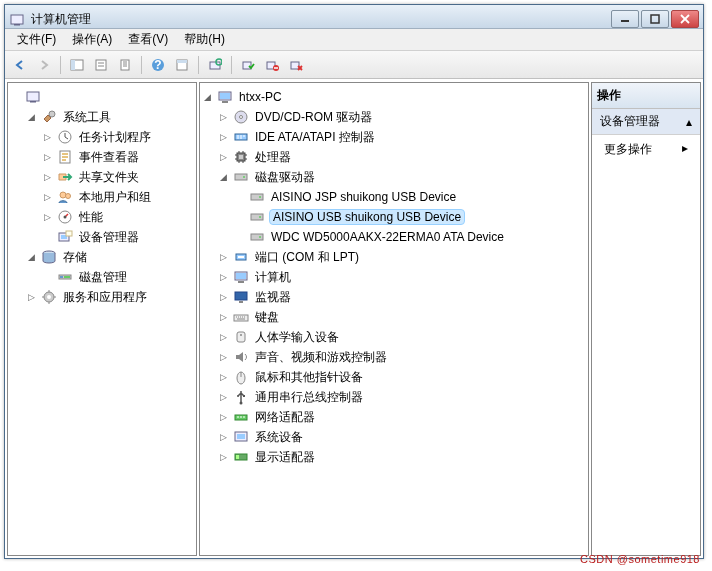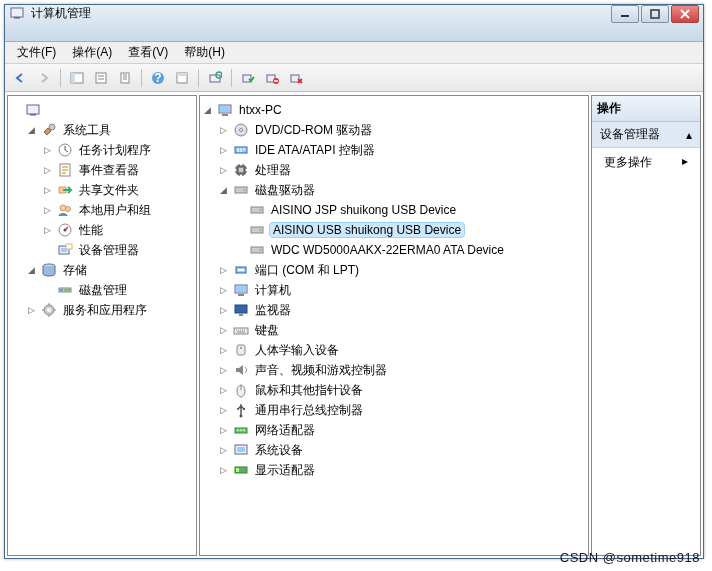--- a/index.html
+++ b/index.html
@@ -1,18 +1,18 @@
 <!DOCTYPE html>
 <html><head>
 <meta charset="utf-8">
 <style>
 * { box-sizing: border-box; margin: 0; padding: 0; font-family: "Microsoft YaHei", Tahoma, sans-serif; font-size: 12px; }
 body { background: #fff; width: 712px; height: 571px; overflow: hidden; position: relative; }
 .window { width: 700px; height: 555px; margin: 4px; border: 1px solid #4a6a8a; background: #fff; display: flex; flex-direction: column; box-shadow: 0 0 3px rgba(0,0,0,0.3); }
-.titlebar { height: 37px; background: linear-gradient(#e8f0f8, #c8d8e8); border-bottom: 1px solid #a0b0c0; display: flex; align-items: flex-start; padding: 0 4px; }
+.titlebar { height: 24px; background: linear-gradient(#e8f0f8, #c8d8e8); border-bottom: 1px solid #a0b0c0; display: flex; align-items: flex-end; padding: 0 4px; }
 .titlebar .icon { width: 16px; height: 16px; margin-right: 6px; }
 .titlebar .title { flex: 1; color: #000; }
 .winbtns { display: flex; gap: 2px; }
 .winbtn { width: 28px; height: 18px; border: 1px solid #8090a0; background: linear-gradient(#e8f0f8, #c8d8e8); display: flex; align-items: center; justify-content: center; border-radius: 2px; cursor: pointer; }
 .winbtn.close { background: linear-gradient(#e88, #c44); border-color: #a44; color: #fff; }
 .menubar { height: 22px; background: #f0f0f0; border-bottom: 1px solid #d0d0d0; display: flex; align-items: center; padding: 0 4px; }
 .menubar span { padding: 11px 8px; cursor: pointer; }
 .toolbar { height: 28px; background: linear-gradient(#f8f8f8, #e8e8e8); border-bottom: 1px solid #c0c0c0; display: flex; align-items: center; padding: 0 4px; gap: 2px; }
 .tbtn { width: 22px; height: 22px; display: flex; align-items: center; justify-content: center; cursor: pointer; border: 1px solid transparent; border-radius: 2px; }
 .tsep { width: 1px; height: 18px; background: #c0c0c0; margin: 0 3px; }
@@ -25,21 +25,21 @@
 .panel.right .sect { background: #e0e8f4; padding: 4px 8px; display: flex; justify-content: space-between; align-items: center; border-bottom: 1px solid #d0d0d0; }
 .panel.right .action { padding: 6px 12px; display: flex; justify-content: space-between; cursor: pointer; gap: 8px; }
 .node { display: flex; align-items: center; height: 20px; padding: 0 2px; cursor: pointer; white-space: nowrap; }
 .node.selected { }
 .node.selected .lbl { background: #cce8ff; border: 1px solid #99d1ff; padding: 0 3px; border-radius: 4px; }
 .exp { width: 11px; height: 11px; display: inline-flex; align-items: center; justify-content: center; margin-right: 2px; font-size: 9px; color: #666; cursor: pointer; }
 .exp.none { visibility: hidden; }
 .nicon { width: 16px; height: 16px; margin: 0 4px 0 2px; display: inline-flex; align-items: center; justify-content: center; }
 .lbl { padding: 1px 2px; }
 .ind { display: inline-block; }
-.watermark { position: absolute; bottom: 6px; right: 12px; color: #0f172a; font-size: 13px; letter-spacing: 0.5px; pointer-events: none; }
+.watermark { position: absolute; bottom: 6px; right: 12px; color: #b91c1c; font-size: 11px; letter-spacing: 0.5px; pointer-events: none; }
 svg { display: block; }
 </style>
 </head>
 <body>
 
 <div class="window">
   <div class="titlebar">
     <span class="icon">
       <svg width="16" height="16">
           <rect x="2" y="3" width="12" height="9" fill="#eef" stroke="#668"></rect>

